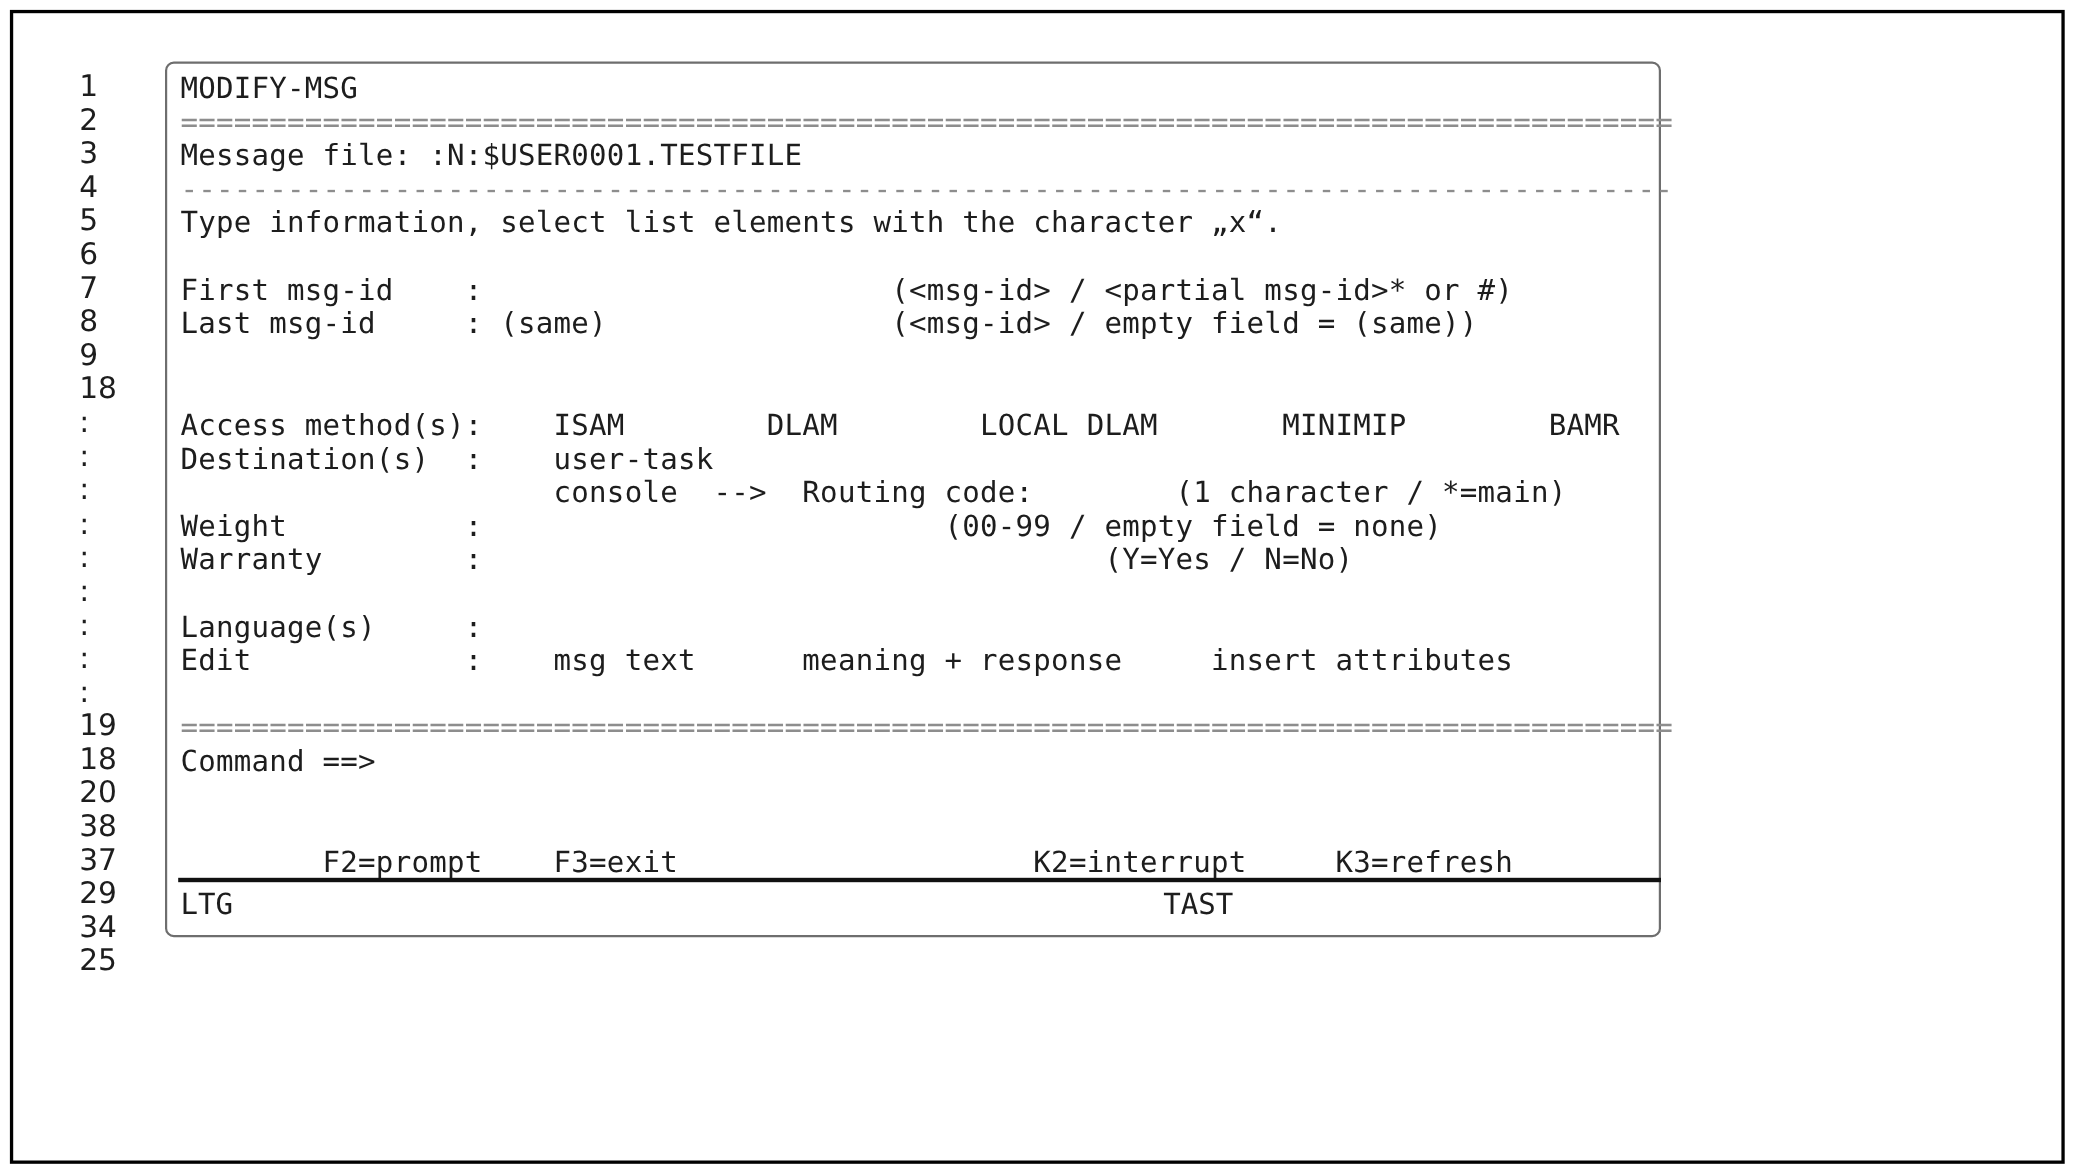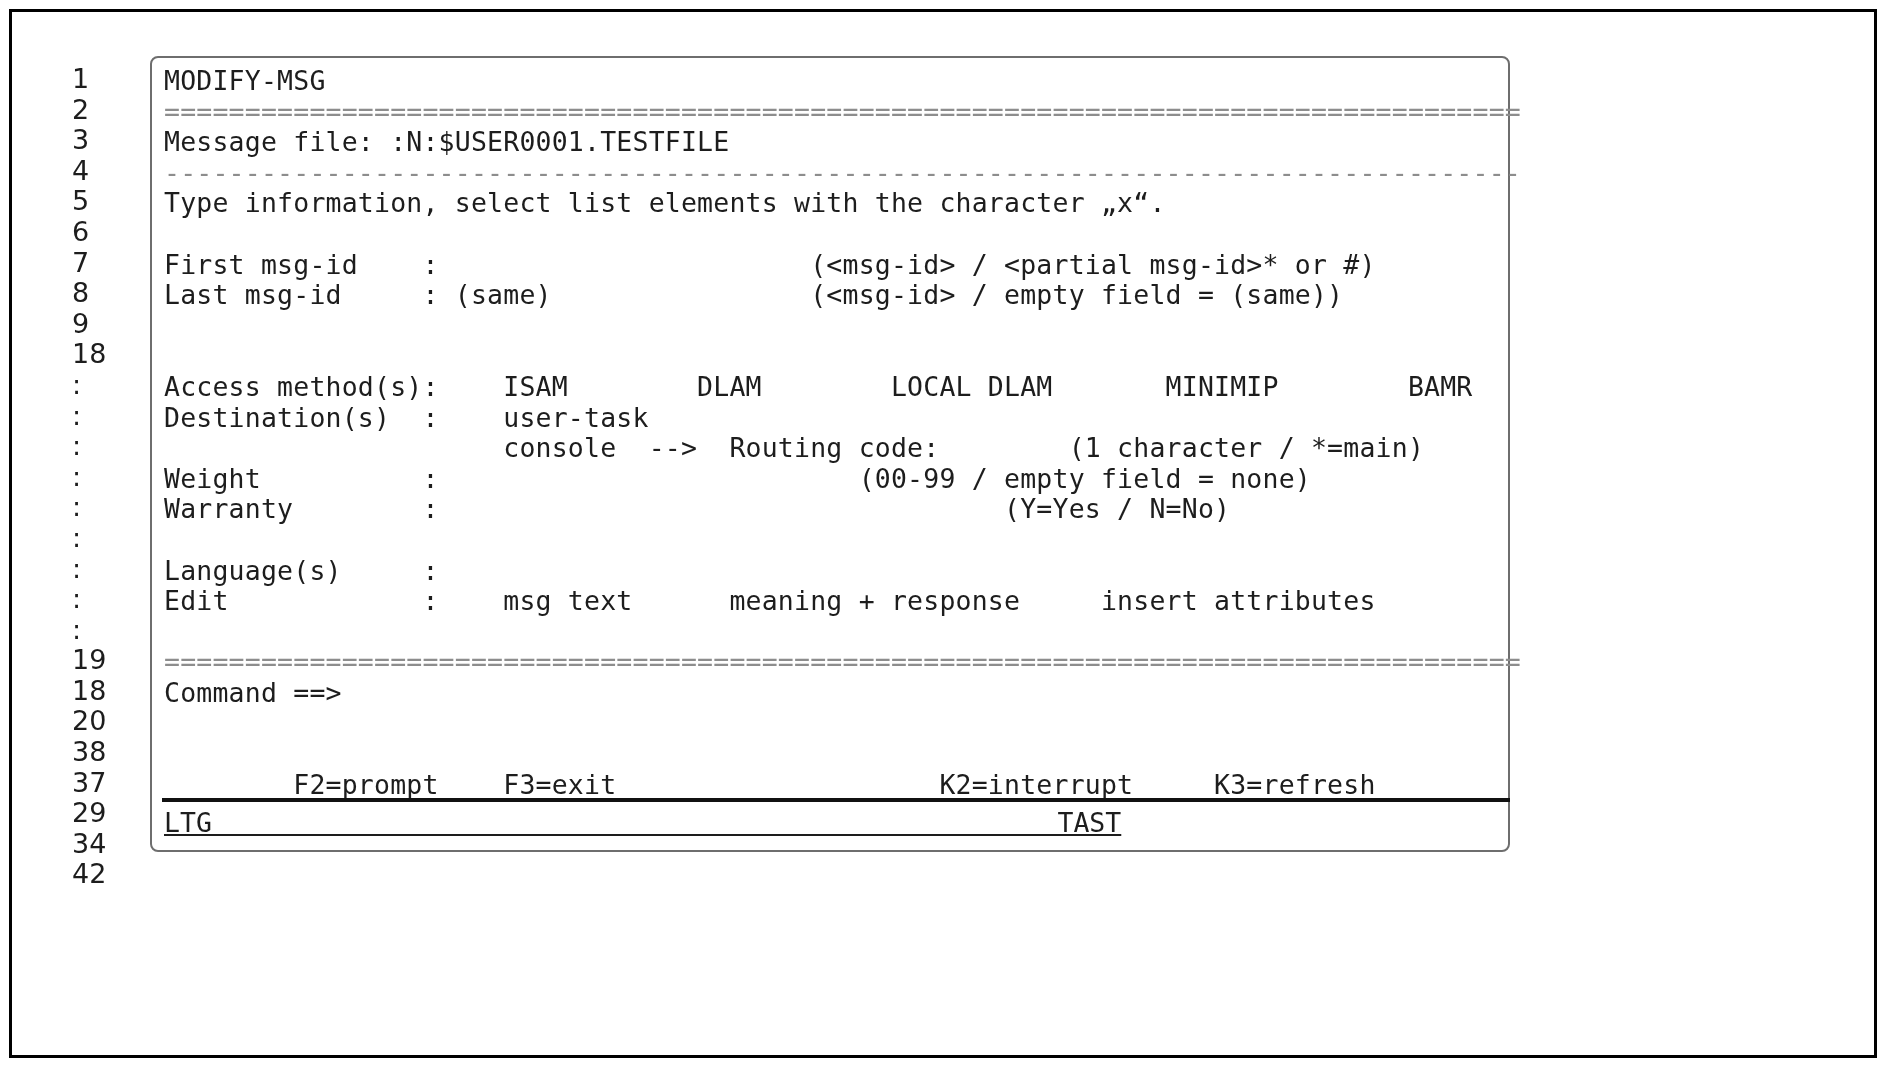--- a/index.html
+++ b/index.html
@@ -95,21 +95,20 @@
   }
   #status-bar {
     position: absolute;
     left: 12px;
     top: 750px;
     width: 1348px;
     font-size: 26.5px;
     line-height: 30.6px;
     white-space: pre;
     color: #1d1d1d;
-    text-decoration: underline;
   }
 </style>
 </head>
 <body>
 
 <div id="page-frame">
 
   <div id="line-gutter">
       <span class="ln">1</span>
       <span class="ln">2</span>
@@ -130,21 +129,21 @@
       <span class="ln">:</span>
       <span class="ln">:</span>
       <span class="ln">:</span>
       <span class="ln">19</span>
       <span class="ln">18</span>
       <span class="ln">20</span>
       <span class="ln">38</span>
       <span class="ln">37</span>
       <span class="ln">29</span>
       <span class="ln">34</span>
-      <span class="ln">42</span>
+      <span class="ln">25</span>
     </div>
 
   <div id="terminal">
 
     <div id="screen-text"><span class="row">MODIFY-MSG</span><span class="row rule-eq">====================================================================================</span><span class="row">Message file: :N:$USER0001.TESTFILE</span><span class="row rule-dash">------------------------------------------------------------------------------------</span><span class="row">Type information, select list elements with the character „x“.</span><span class="row blank"></span><span class="row">First msg-id    :                       (&lt;msg-id&gt; / &lt;partial msg-id&gt;* or #)</span><span class="row">Last msg-id     : (same)                (&lt;msg-id&gt; / empty field = (same))</span><span class="row blank"></span><span class="row blank"></span><span class="row">Access method(s):    ISAM        DLAM        LOCAL DLAM       MINIMIP        BAMR</span><span class="row">Destination(s)  :    user-task</span><span class="row">                     console  --&gt;  Routing code:        (1 character / *=main)</span><span class="row">Weight          :                          (00-99 / empty field = none)</span><span class="row">Warranty        :                                   (Y=Yes / N=No)</span><span class="row blank"></span><span class="row">Language(s)     :</span><span class="row">Edit            :    msg text      meaning + response     insert attributes</span><span class="row blank"></span><span class="row rule-eq">====================================================================================</span><span class="row">Command ==&gt;</span><span class="row blank"></span><span class="row blank"></span><span class="row">        F2=prompt    F3=exit                    K2=interrupt     K3=refresh</span></div>
 
     <div id="status-rule"></div>
 
     <div id="status-bar">LTG                                                     TAST</div>
 

